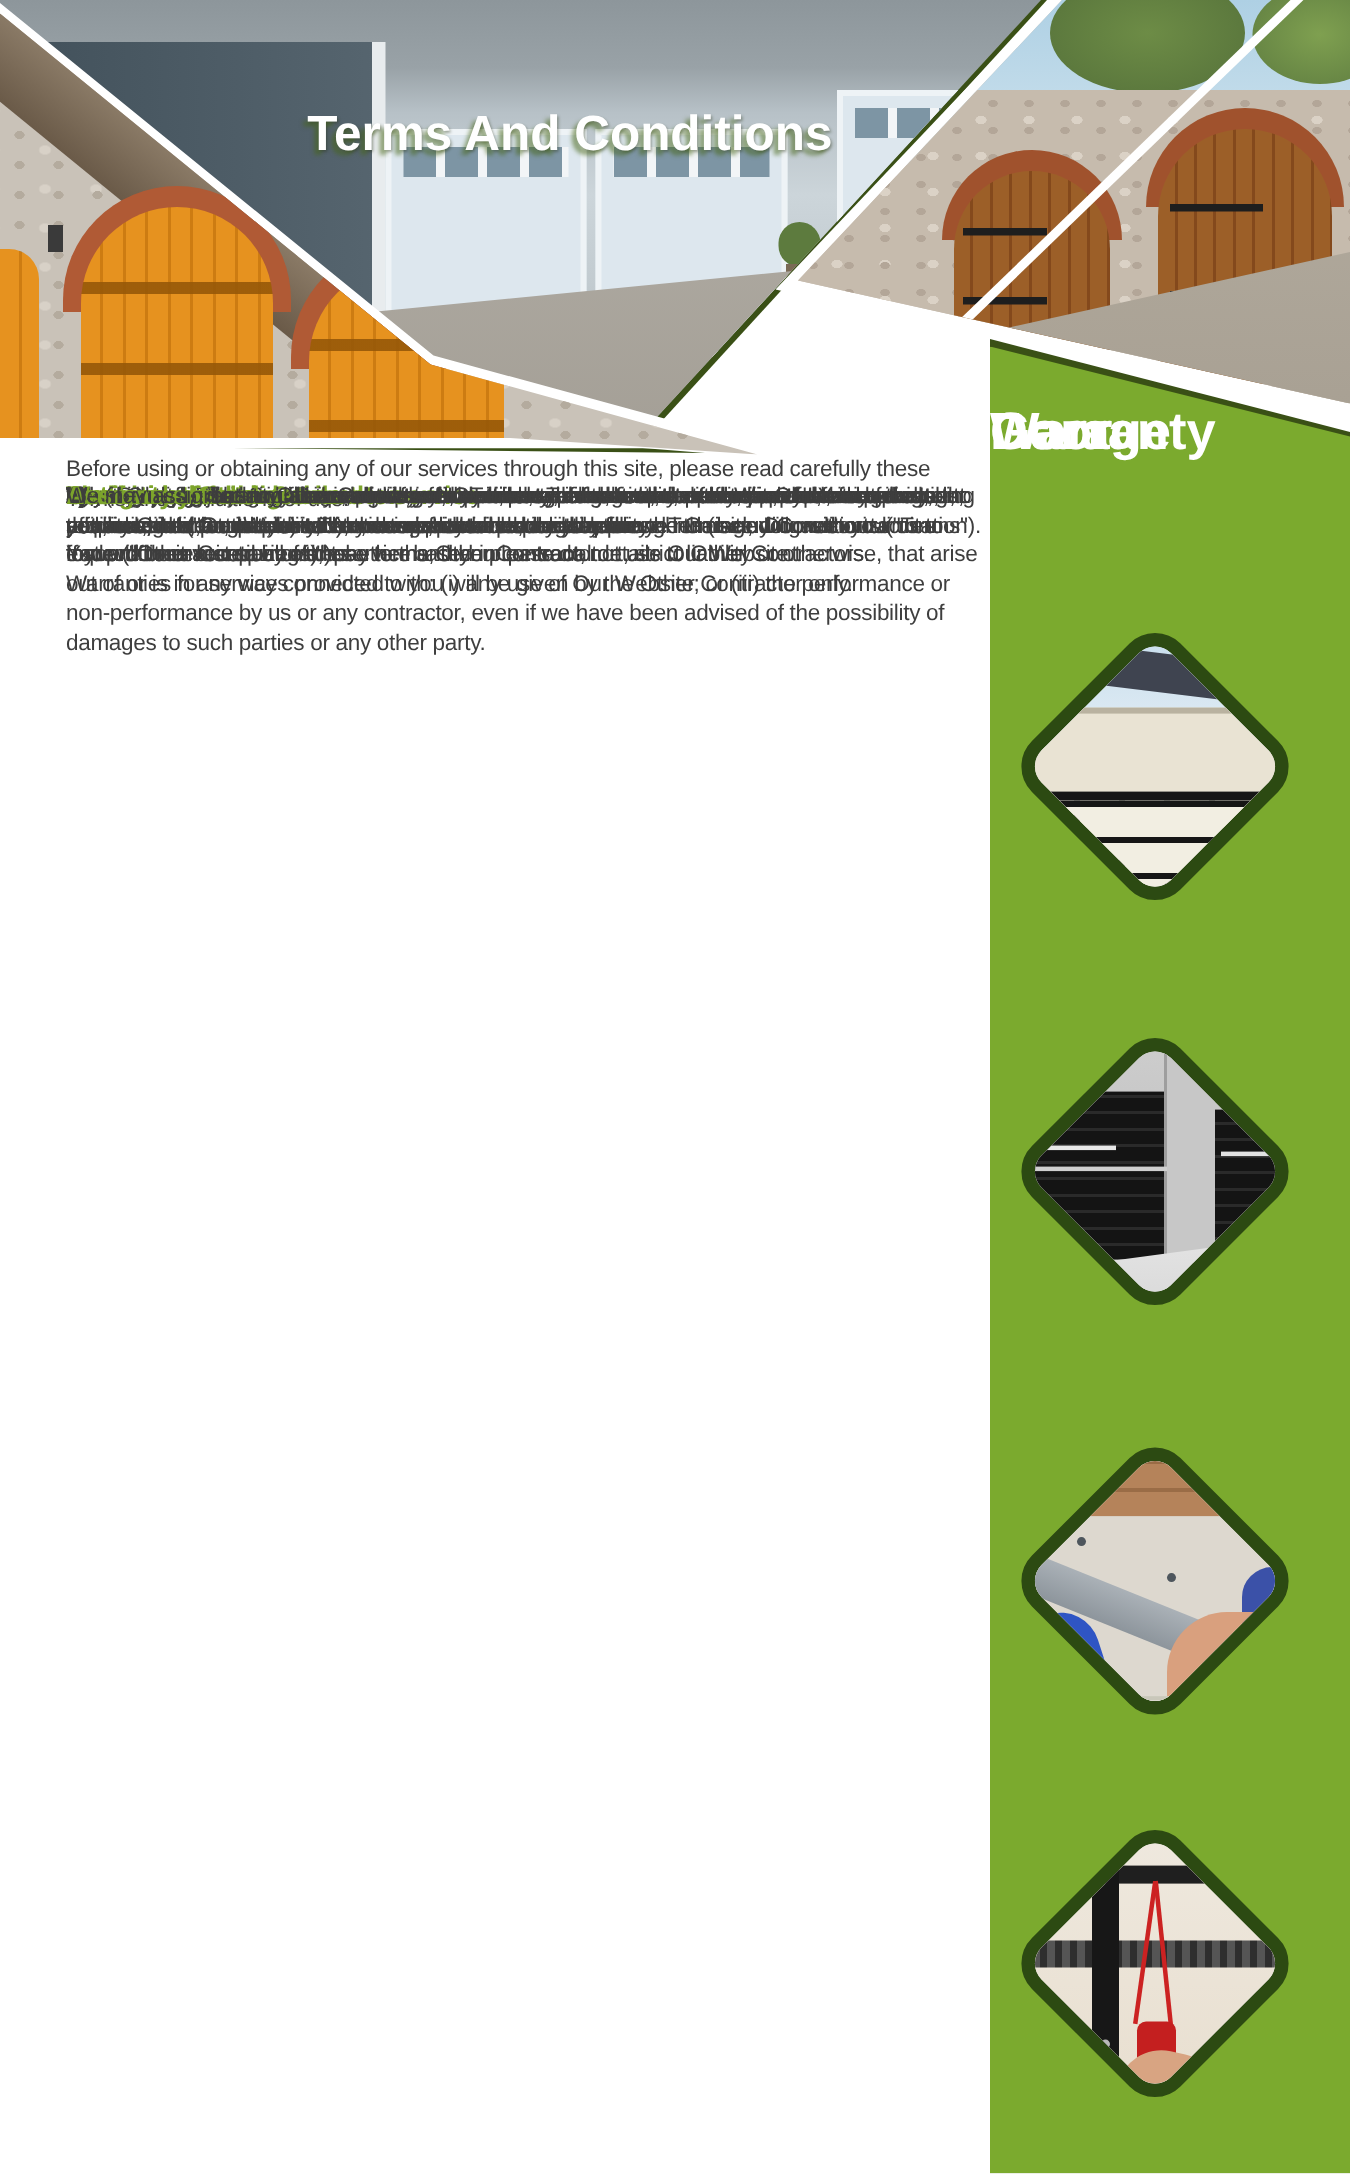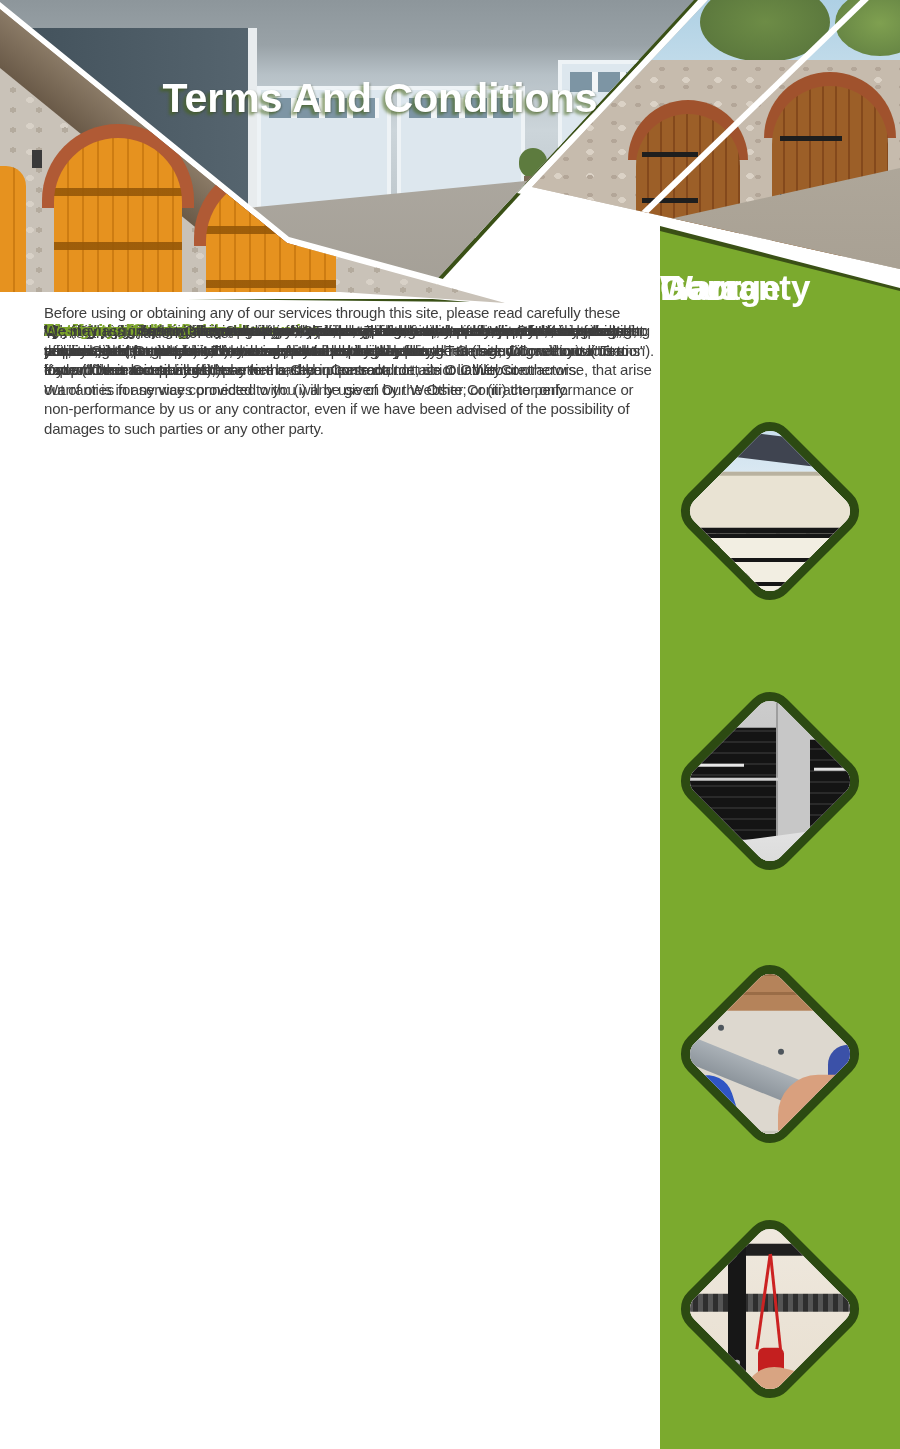--- a/index.html
+++ b/index.html
@@ -61,21 +61,21 @@
   .r-arch1{left:628px;top:100px;width:120px;height:60px;border-radius:60px 60px 0 0;}
   .r-arch2{left:764px;top:72px;width:132px;height:66px;border-radius:66px 66px 0 0;}
   .r-door{background:repeating-linear-gradient(90deg,#9c5f28 0 11px,#84491c 11px 13px);}
   .r-door1{left:636px;top:114px;width:104px;height:130px;border-radius:52px 52px 0 0;}
   .r-door2{left:772px;top:86px;width:116px;height:170px;border-radius:58px 58px 0 0;}
   .r-hinge{height:5px;background:#1e1e1e;}
   .r-pav{left:530px;top:0;width:370px;height:280px;clip-path:polygon(90px 230px,370px 168px,370px 280px,60px 280px);
          background:linear-gradient(180deg,#b7b0a3,#a8a093);}
   .r-line{left:648px;top:-10px;width:6px;height:330px;background:#fff;transform:rotate(46deg);transform-origin:50% 0;left:872px;}
 
-  .hero-title{left:0;top:48px;width:760px;text-align:center;color:#fff;font-size:41px;font-weight:700;
+  .hero-title{left:0;top:48px;width:760px;text-align:center;color:#fff;font-size:33px;font-weight:700;
               letter-spacing:0;text-shadow:-3px 3px 3px rgba(70,100,20,.55),1px 1px 2px rgba(40,50,20,.4);}
 
   
   .green-dark{left:660px;top:226px;width:240px;height:1223px;background:#3a5016;
               clip-path:polygon(0 0,240px 62px,240px 1223px,0 1223px);}
   .green-col{left:660px;top:231px;width:240px;height:1218px;background:#7baa2e;
              clip-path:polygon(0 0,240px 60px,240px 1218px,0 1218px);}
   .brand{left:660px;top:266px;width:240px;text-align:center;color:#fff;font-size:35px;font-weight:700;line-height:43px;}
   .brand div{position:static;}
 

